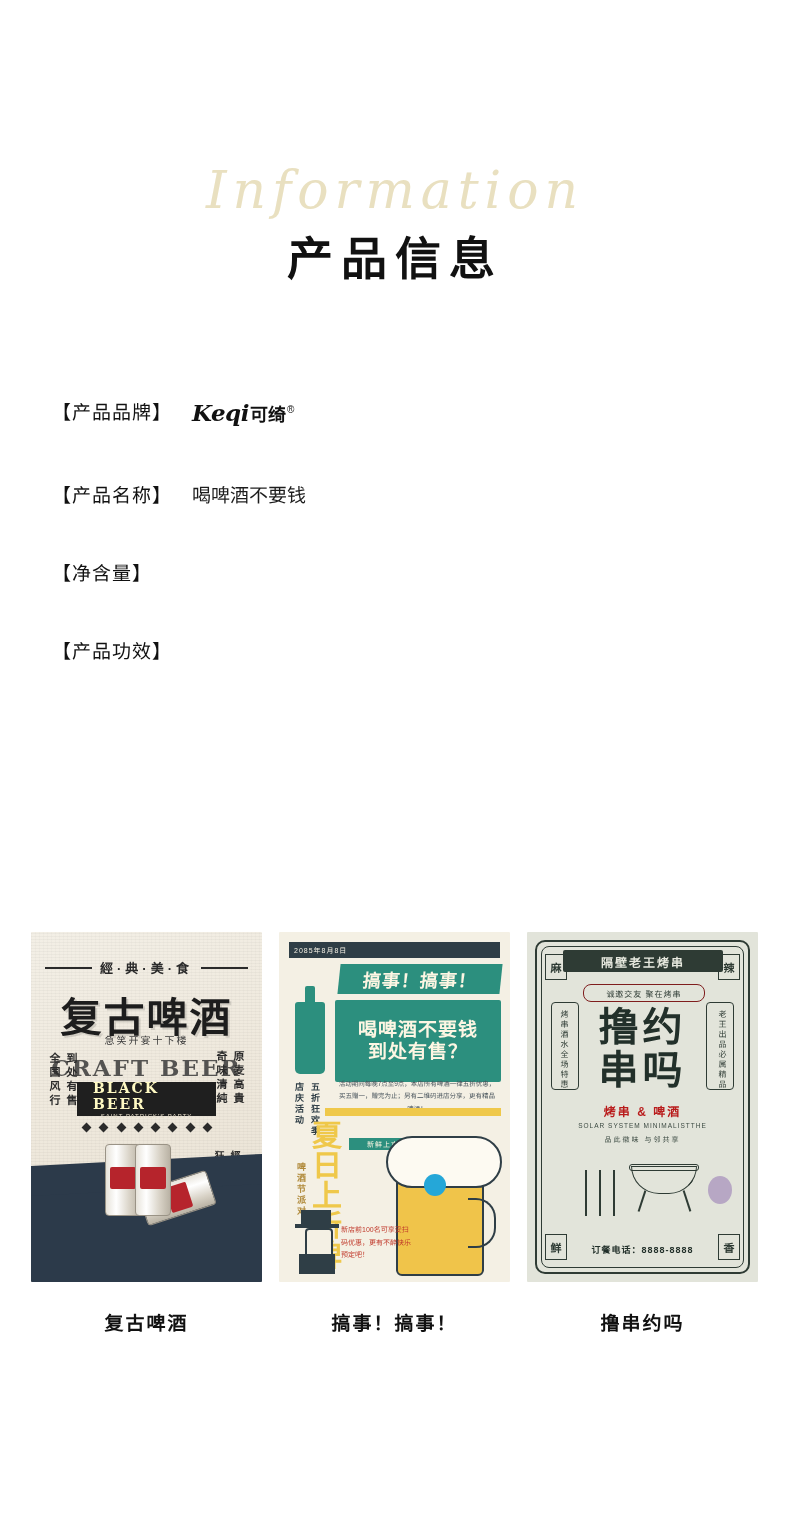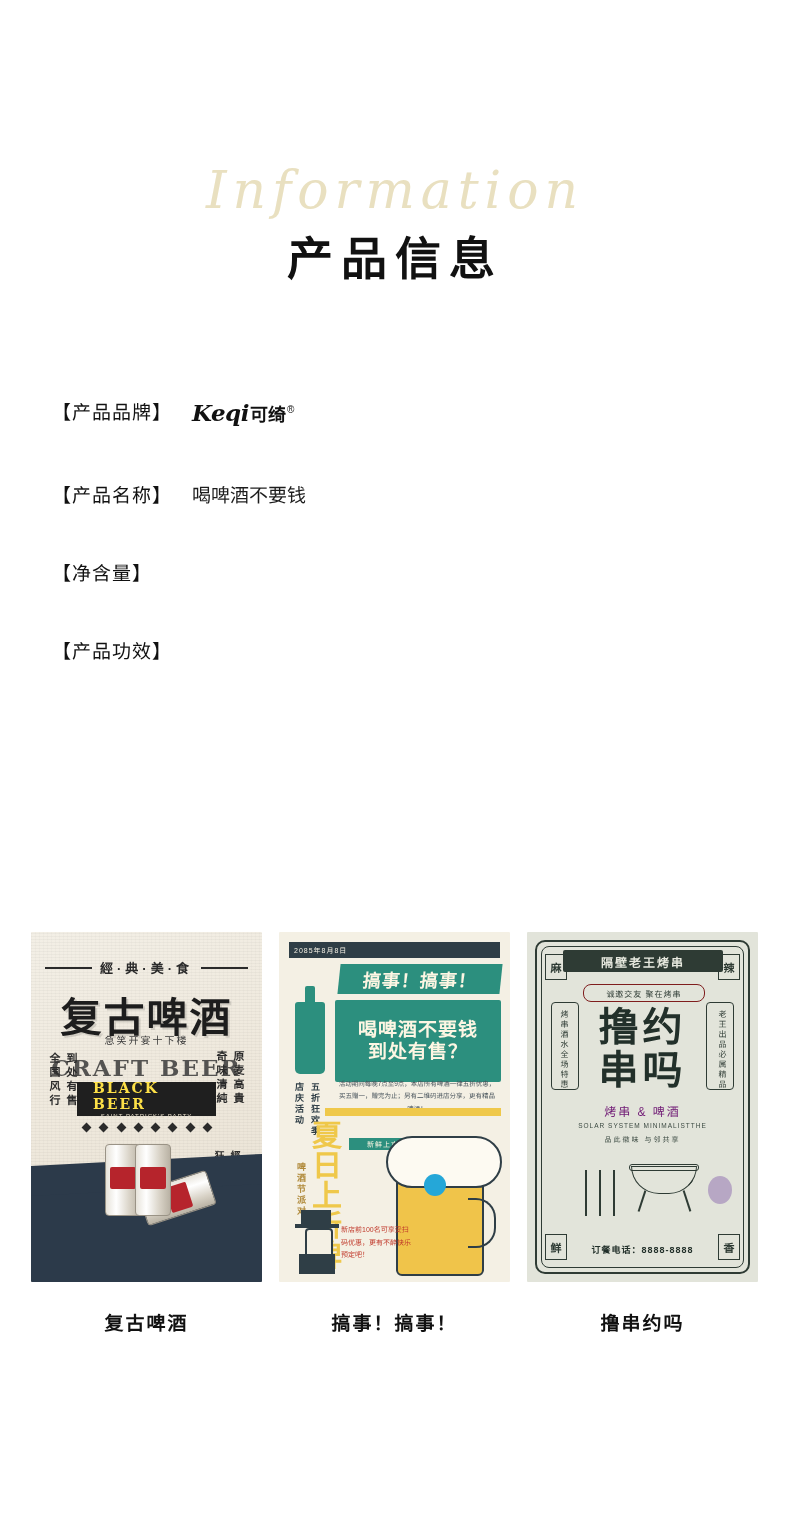--- a/index.html
+++ b/index.html
@@ -175,21 +175,21 @@
     font-family: "DejaVu Serif", serif; font-weight: 700; font-size: 23px;
     letter-spacing: 2px; color: #3a3a3a; opacity: .85;
   }
   .p1 .blackbar {
     position: absolute; top: 150px; left: 46px; width: 139px; height: 34px;
     background: #1f1f1f; display: flex; flex-direction: column;
     align-items: center; justify-content: center;
   }
   .p1 .blackbar .l1 {
     font-family: "DejaVu Serif", serif; font-weight: 700; font-size: 14px;
-    letter-spacing: 2px; color: #fde047; margin-left: 16px;
+    letter-spacing: 2px; color: #fef9c3; margin-left: 16px;
   }
   .p1 .blackbar .l2 {
     font-size: 6px; letter-spacing: 1px; color: #e2d9c6; margin-top: 1px;
   }
   .p1 .diamonds {
     position: absolute; top: 192px; left: 52px; width: 128px;
     display: flex; justify-content: space-between;
   }
   .p1 .diamonds i {
     width: 7px; height: 7px; background: #2b2b2b; transform: rotate(45deg);
@@ -372,21 +372,21 @@
   .p3 .sf-l { left: 24px; }
   .p3 .sf-r { right: 24px; }
   .p3 .sidev {
     position: absolute; writing-mode: vertical-rl; font-size: 8px;
     color: #2e3b34; letter-spacing: 2px; top: 78px;
   }
   .p3 .sv-l { left: 31px; }
   .p3 .sv-r { right: 31px; }
   .p3 .sub2 {
     position: absolute; top: 170px; left: 0; width: 231px; text-align: center;
-    font-size: 12px; font-weight: 400; color: #701a75; letter-spacing: 2px;
+    font-size: 12px; font-weight: 700; color: #b91c1c; letter-spacing: 2px;
   }
   .p3 .sub3 {
     position: absolute; top: 190px; left: 0; width: 231px; text-align: center;
     font-size: 6.5px; color: #3c4a42; letter-spacing: 1px;
   }
   .p3 .sub4 {
     position: absolute; top: 202px; left: 0; width: 231px; text-align: center;
     font-size: 7px; color: #3c4a42; letter-spacing: 2px;
   }
   .p3 .grill {

